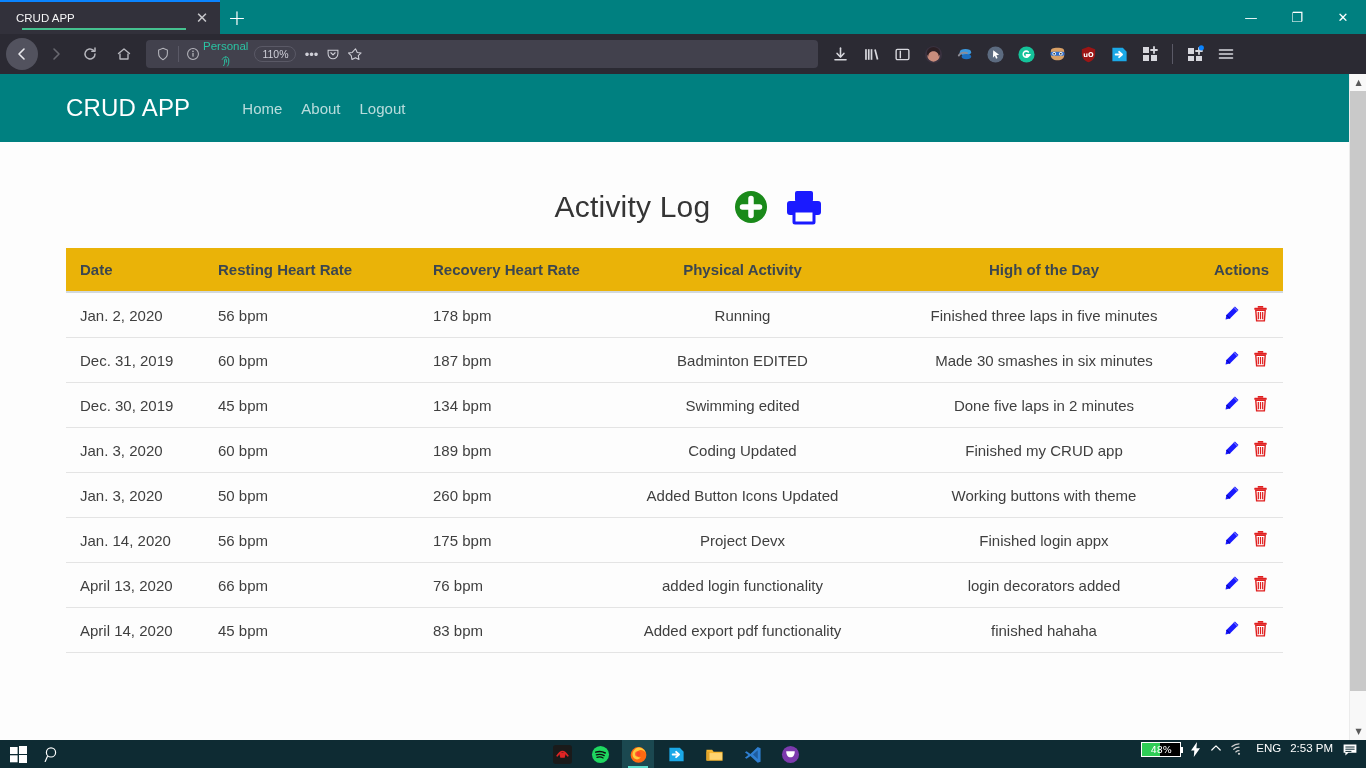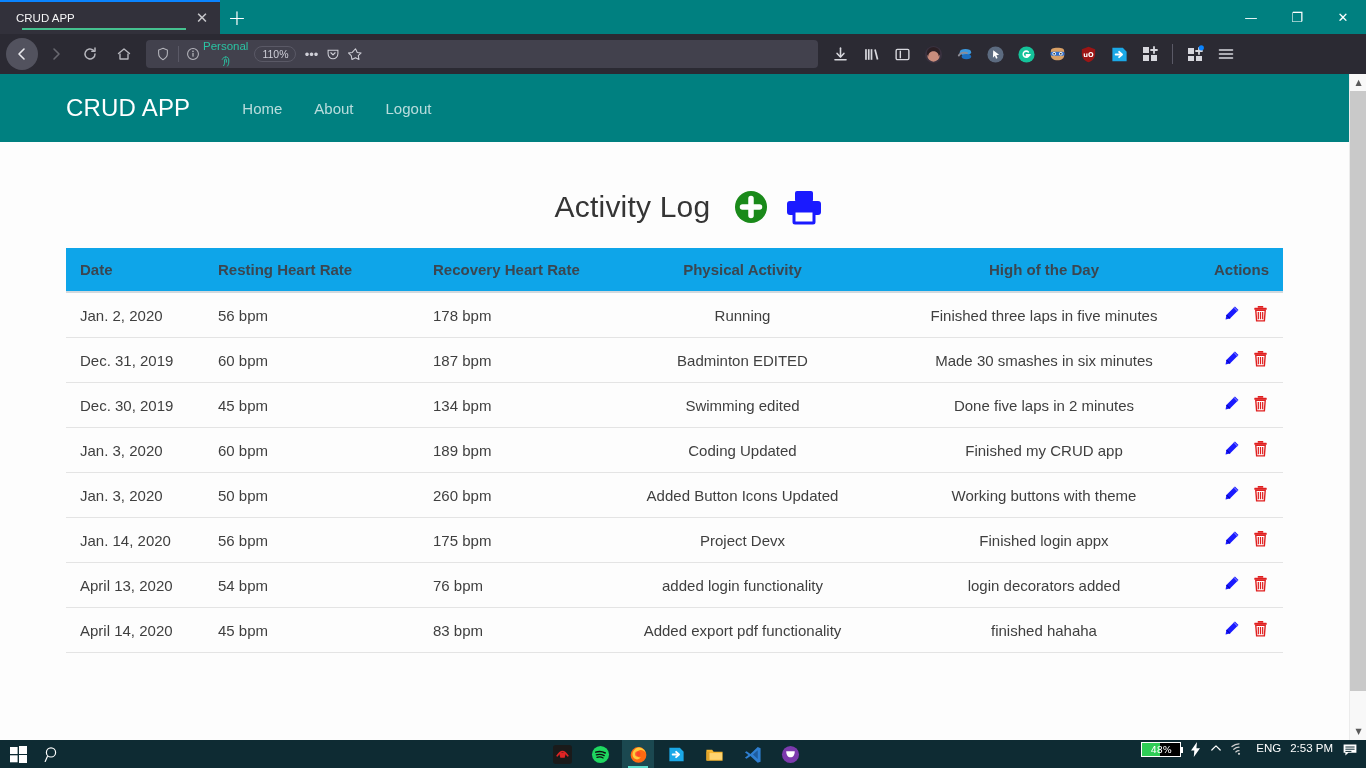--- a/index.html
+++ b/index.html
@@ -171,21 +171,21 @@
     align-items: center;
     padding-left: 66px;
   }
   .brand {
     color: #ffffff;
     font-size: 24px;
     font-weight: 400;
     letter-spacing: 0.2px;
     margin-right: 52px;
   }
-  .site-nav-links { display: flex; gap: 32px; }
+  .site-nav-links { display: flex; gap: 19px; }
   .site-nav-link {
     color: rgba(255,255,255,0.72);
     font-size: 15px;
   }
 
   
   .title-row {
     display: flex;
     align-items: center;
     justify-content: center;
@@ -204,21 +204,21 @@
   
   .table-wrap {
     margin: 18px 66px 0 66px;
   }
   table.actlog {
     width: 100%;
     border-collapse: collapse;
     font-size: 15px;
   }
   table.actlog thead th {
-    background: #0ea5e9;
+    background: #eab308;
     color: #3b4650;
     font-weight: bold;
     font-size: 15px;
     padding: 13px 12px;
     border-bottom: 2px solid #d2d9de;
     white-space: nowrap;
   }
   table.actlog tbody td {
     padding: 12px 12px;
     color: #3f3f3f;
@@ -655,21 +655,21 @@
                     <span><svg width="17" height="17" viewBox="0 0 18 18">
                         <rect x="6" y="1" width="6" height="2" rx="0.5" fill="#e02020"></rect>
                         <rect x="2.4" y="3" width="13.2" height="2.1" rx="0.6" fill="#e02020"></rect>
                         <path d="M4 5.6h10l-.9 11.2H4.9z" fill="none" stroke="#e02020" stroke-width="1.5"></path>
                         <path d="M6.7 7.4v7.6M9 7.4v7.6M11.3 7.4v7.6" stroke="#e02020" stroke-width="1.3"></path>
                       </svg></span>
                   </span></td>
               </tr>
               <tr>
                 <td class="col-date">April 13, 2020</td>
-                <td class="col-resting">54 bpm</td>
+                <td class="col-resting">66 bpm</td>
                 <td class="col-recovery">76 bpm</td>
                 <td class="col-activity">added login functionality</td>
                 <td class="col-high">login decorators added</td>
                 <td class="col-actions"><span class="row-actions">
                     <span><svg width="17" height="17" viewBox="0 0 18 18">
                         <path d="M12.6 1.6l3.8 3.8-9 9-4.7.9.9-4.7z" fill="#1a1aff"></path>
                         <path d="M11.6 2.6l3.8 3.8" stroke="#6f6fff" stroke-width="1.2"></path>
                         <path d="M3.7 10.6l3.7 3.7" stroke="#0000b5" stroke-width="1.1"></path>
                       </svg></span>
                     <span><svg width="17" height="17" viewBox="0 0 18 18">

